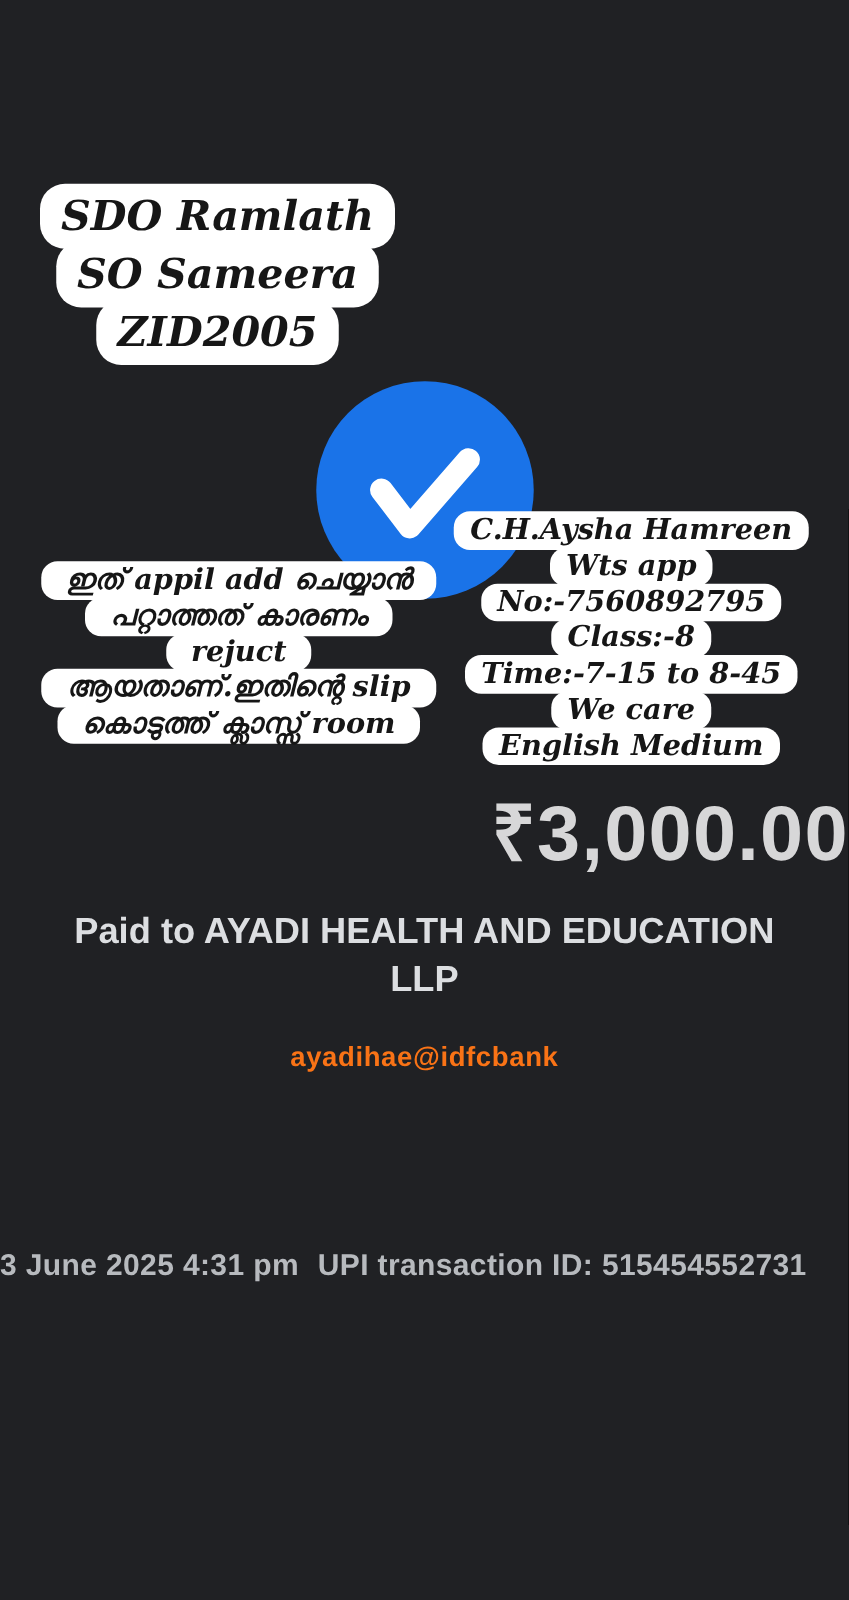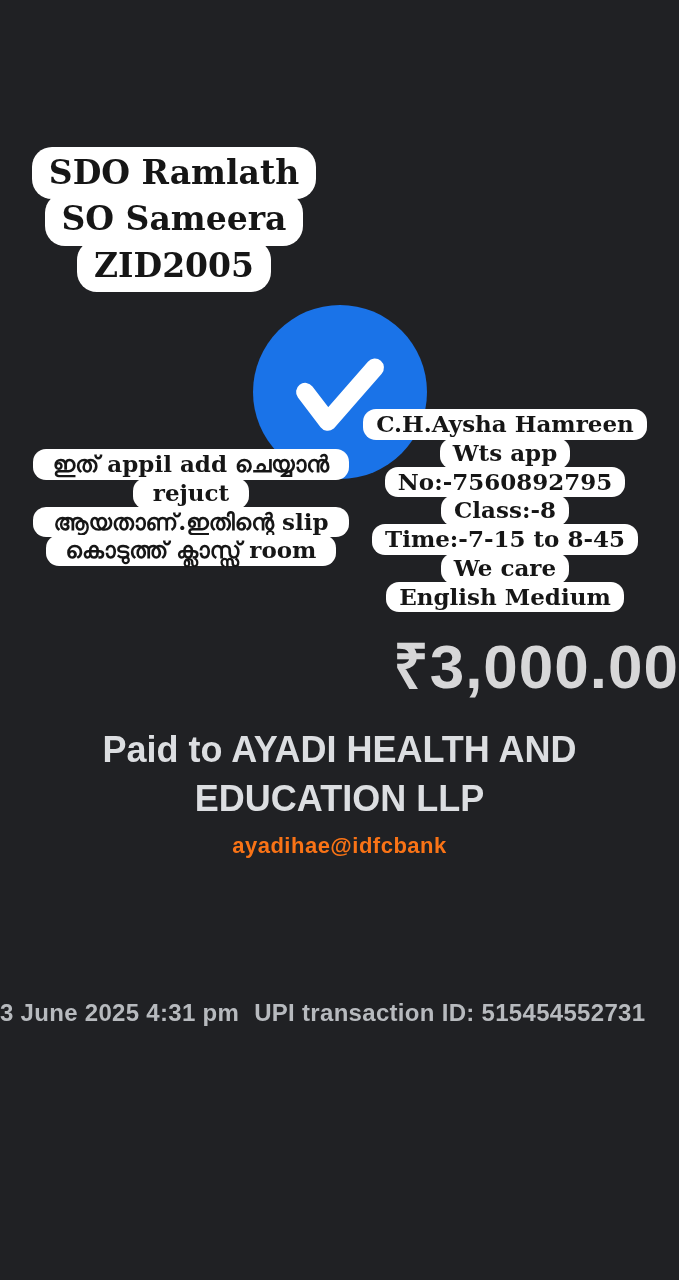--- a/index.html
+++ b/index.html
@@ -9,21 +9,21 @@
     font-family:"Liberation Sans",sans-serif;
   }
   
   .bubble-group{
     position:absolute;display:flex;flex-direction:column;align-items:center;
     z-index:3;
   }
   .bubble-line{
     background:#ffffff;color:#161616;
     font-family:"DejaVu Serif","Liberation Serif",serif;font-weight:bold;
-    white-space:nowrap;text-align:right;
+    white-space:nowrap;text-align:right;font-style:italic;
   }
   .bg-topleft{left:48px;top:147px;width:252px;}
   .bg-topleft .bubble-line{
     font-size:33px;line-height:1.16;padding:7px 17px;border-radius:20px;margin-top:-6px;
   }
   .bg-topleft .bubble-line:first-child{margin-top:0;}
   .bg-leftnote{left:55px;top:449px;width:272px;}
   .bg-leftnote .bubble-line{
     font-size:23px;line-height:1.25;padding:1px 20px;border-radius:13px;margin-top:-2px;
   }
@@ -39,21 +39,21 @@
     border-radius:50%;background:#1a73e8;z-index:1;
   }
   .check-circle svg{position:absolute;left:0;top:0;width:100%;height:100%;}
   
   .amount{
     position:absolute;left:0;top:622px;width:100%;text-align:right;
     font-size:62px;font-weight:bold;color:#d7d7d8;letter-spacing:1px;z-index:2;
   }
   .paid-to{
     position:absolute;left:59px;top:726px;width:561px;text-align:center;
-    font-size:36px;font-weight:bold;color:#dcdee1;line-height:1.36;z-index:2;
+    font-size:29px;font-weight:bold;color:#dcdee1;line-height:1.36;z-index:2;
   }
   .vpa{
     position:absolute;left:0;top:833px;width:100%;text-align:center;
     font-size:22px;font-weight:bold;color:#f97316;letter-spacing:.5px;z-index:2;
   }
   .footer{
     position:absolute;left:0;top:999px;width:100%;text-align:center;z-index:2;
     display:flex;gap:15px;
   }
   .datetime,.upi-line{
@@ -72,20 +72,21 @@
   </div>
 
   <div class="check-circle">
     <svg viewBox="0 0 100 100">
       <path d="M30 50 L43 67 L70 36" fill="none" stroke="#ffffff" stroke-width="10.5" stroke-linecap="round" stroke-linejoin="round"></path>
     </svg>
   </div>
 
   <div class="bubble-group bg-leftnote">
     <span class="bubble-line">ഇത് appil add ചെയ്യാൻ</span>
+    <span class="bubble-line">പറ്റാത്തത് കാരണം</span>
     <span class="bubble-line">rejuct</span>
     <span class="bubble-line">ആയതാണ്.ഇതിന്റെ slip</span>
     <span class="bubble-line">കൊടുത്ത് ക്ലാസ്സ് room</span>
   </div>
 
   <div class="bubble-group bg-rightnote">
     <span class="bubble-line">C.H.Aysha Hamreen</span>
     <span class="bubble-line">Wts app</span>
     <span class="bubble-line">No:-7560892795</span>
     <span class="bubble-line">Class:-8</span>

